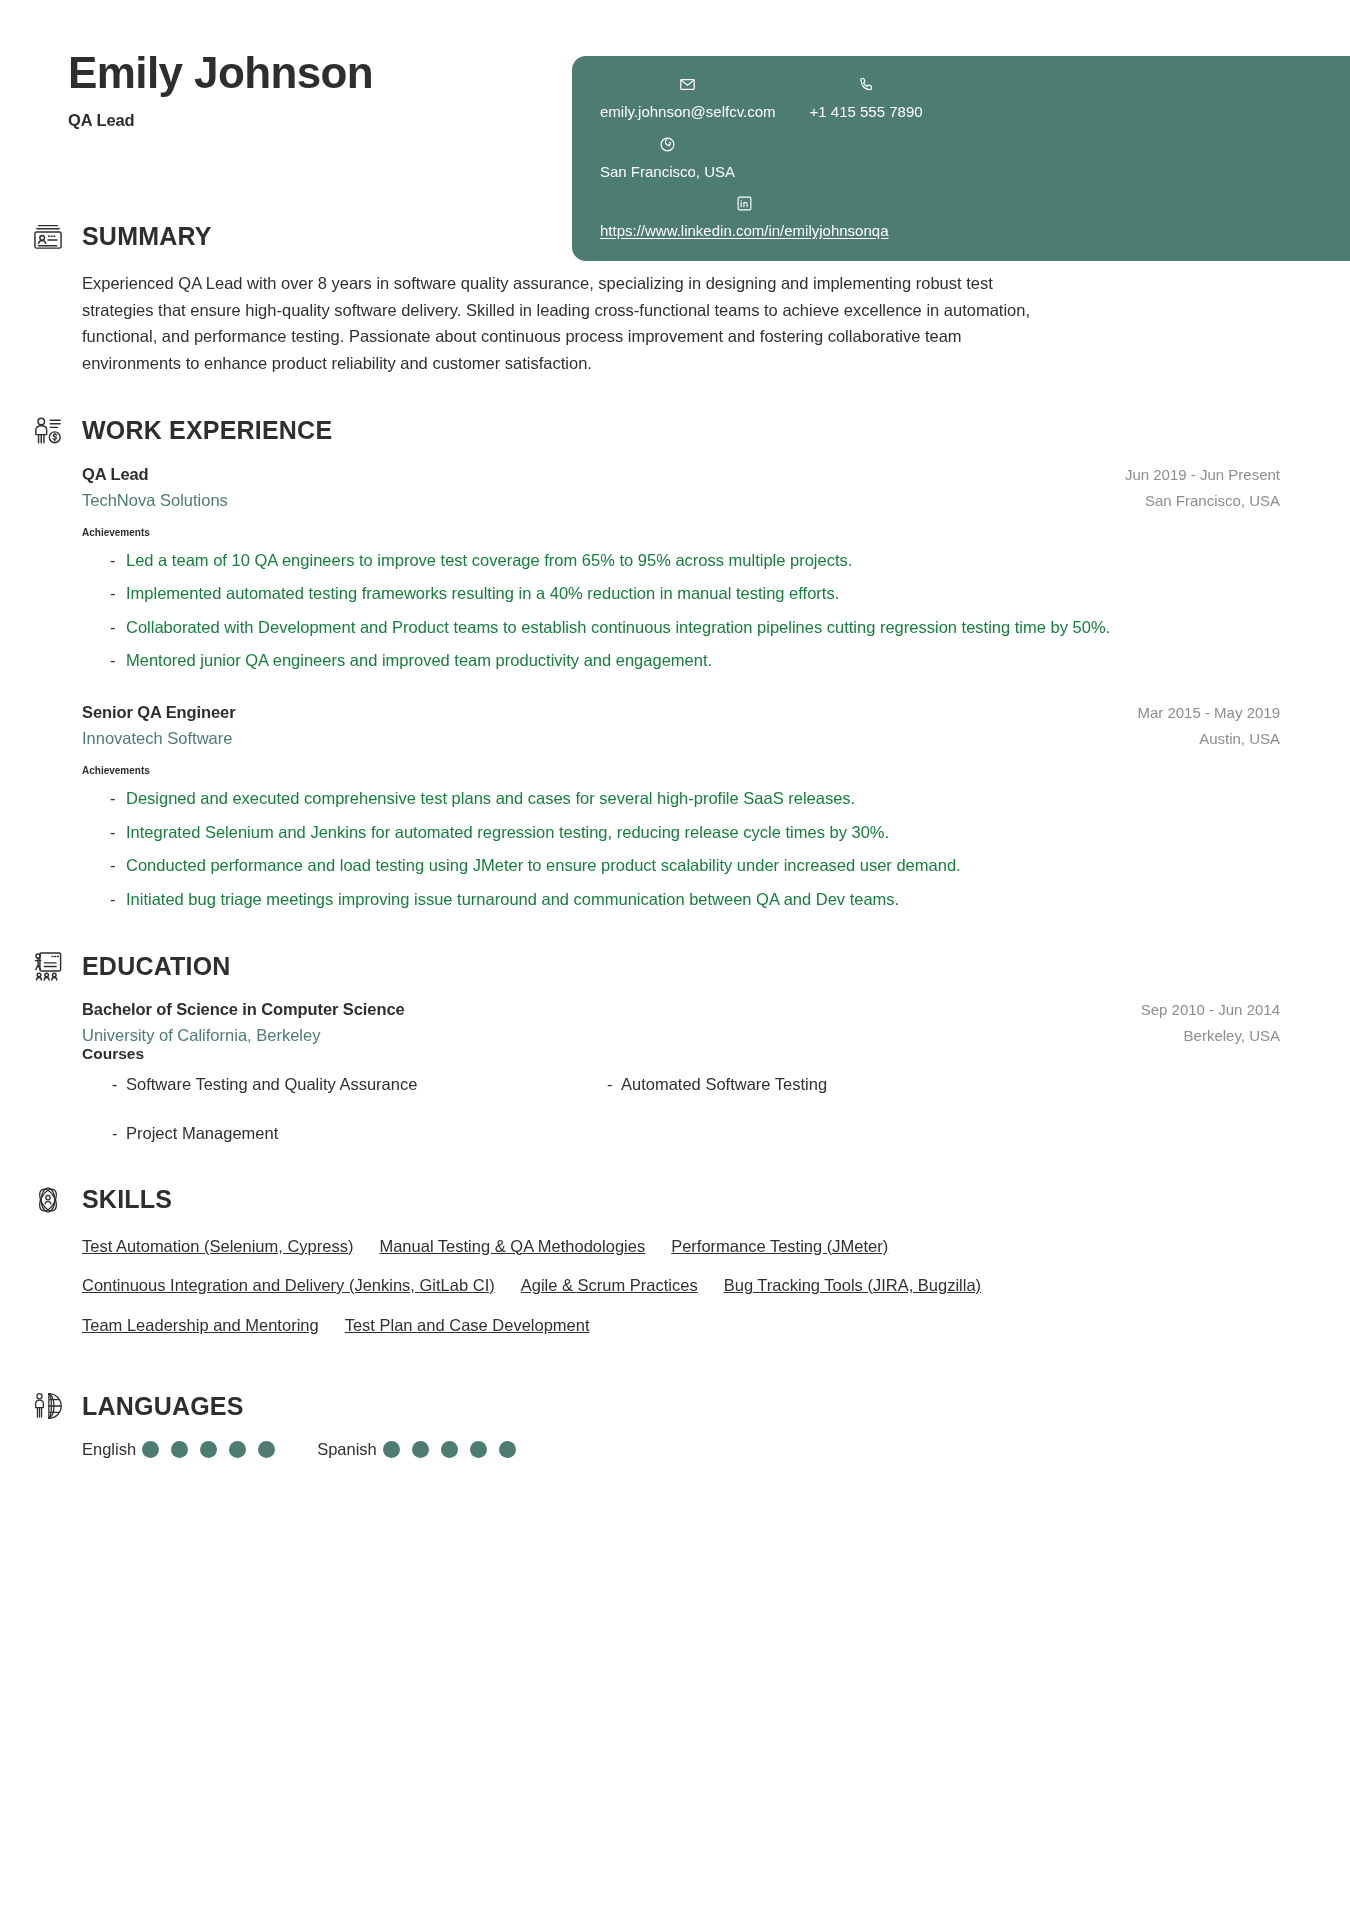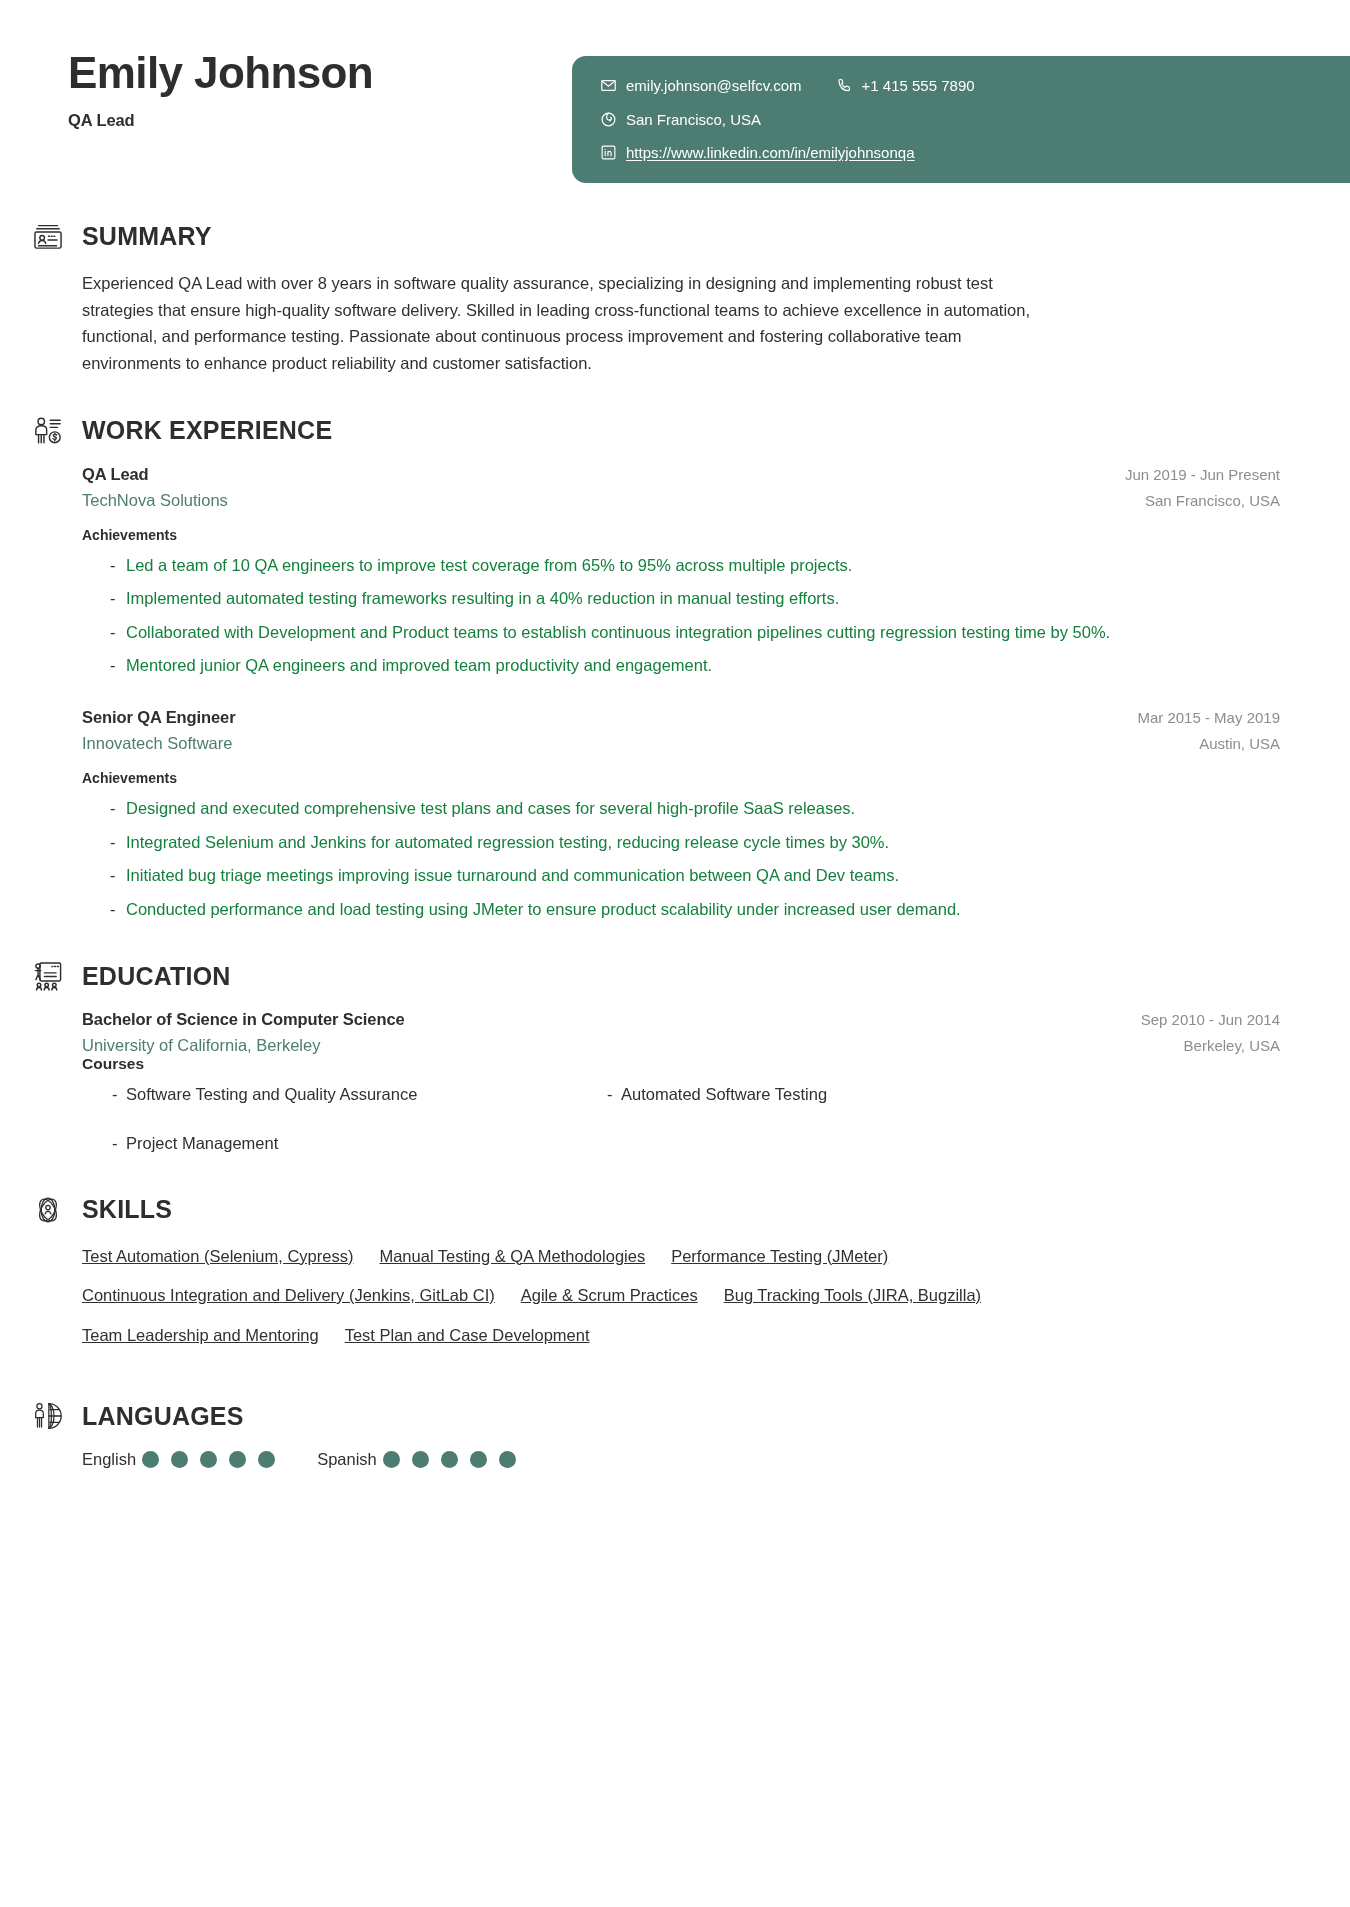--- a/index.html
+++ b/index.html
@@ -74,20 +74,21 @@
 
   .contact-item {
     display: flex;
     align-items: center;
     gap: 9px;
     font-size: 15px;
     line-height: 1.3;
     color: #ffffff;
     margin-right: 34px;
     white-space: nowrap;
+    flex-direction: column;
   }
   .contact-item:last-child { margin-right: 0; }
 
   .contact-item .ic {
     display: inline-flex;
     align-items: center;
     justify-content: center;
     width: 17px;
     height: 17px;
     flex: 0 0 17px;
@@ -183,21 +184,21 @@
   }
 
   .entry-loc {
     font-size: 15px;
     color: #8d8d8d;
     white-space: nowrap;
   }
 
   .achievements-label {
     margin-top: 17px;
-    font-size: 14px;
+    font-size: 10px;
     font-weight: 700;
     color: #2e2e2e;
   }
 
   .bullet-list {
     list-style: none;
     margin-top: 9px;
   }
 
   .bullet-item {
@@ -428,22 +429,22 @@
           <div class="entry-date">Mar 2015 - May 2019</div>
         </div>
         <div class="entry-sub">
           <div class="entry-org">Innovatech Software</div>
           <div class="entry-loc">Austin, USA</div>
         </div>
         <div class="achievements-label">Achievements</div>
         <ul class="bullet-list">
           <li class="bullet-item">Designed and executed comprehensive test plans and cases for several high-profile SaaS releases.</li>
           <li class="bullet-item">Integrated Selenium and Jenkins for automated regression testing, reducing release cycle times by 30%.</li>
+          <li class="bullet-item">Conducted performance and load testing using JMeter to ensure product scalability under increased user demand.</li>
           <li class="bullet-item">Initiated bug triage meetings improving issue turnaround and communication between QA and Dev teams.</li>
-          <li class="bullet-item">Conducted performance and load testing using JMeter to ensure product scalability under increased user demand.</li>
         </ul>
       </div>
 
     </div>
   </div>
 
   <div class="section">
     <div class="section-head">
       <span class="section-icon">
         <svg width="36" height="36" viewBox="0 0 40 40" fill="none" stroke="#2e2e2e" stroke-width="1.6" stroke-linecap="round" stroke-linejoin="round">

